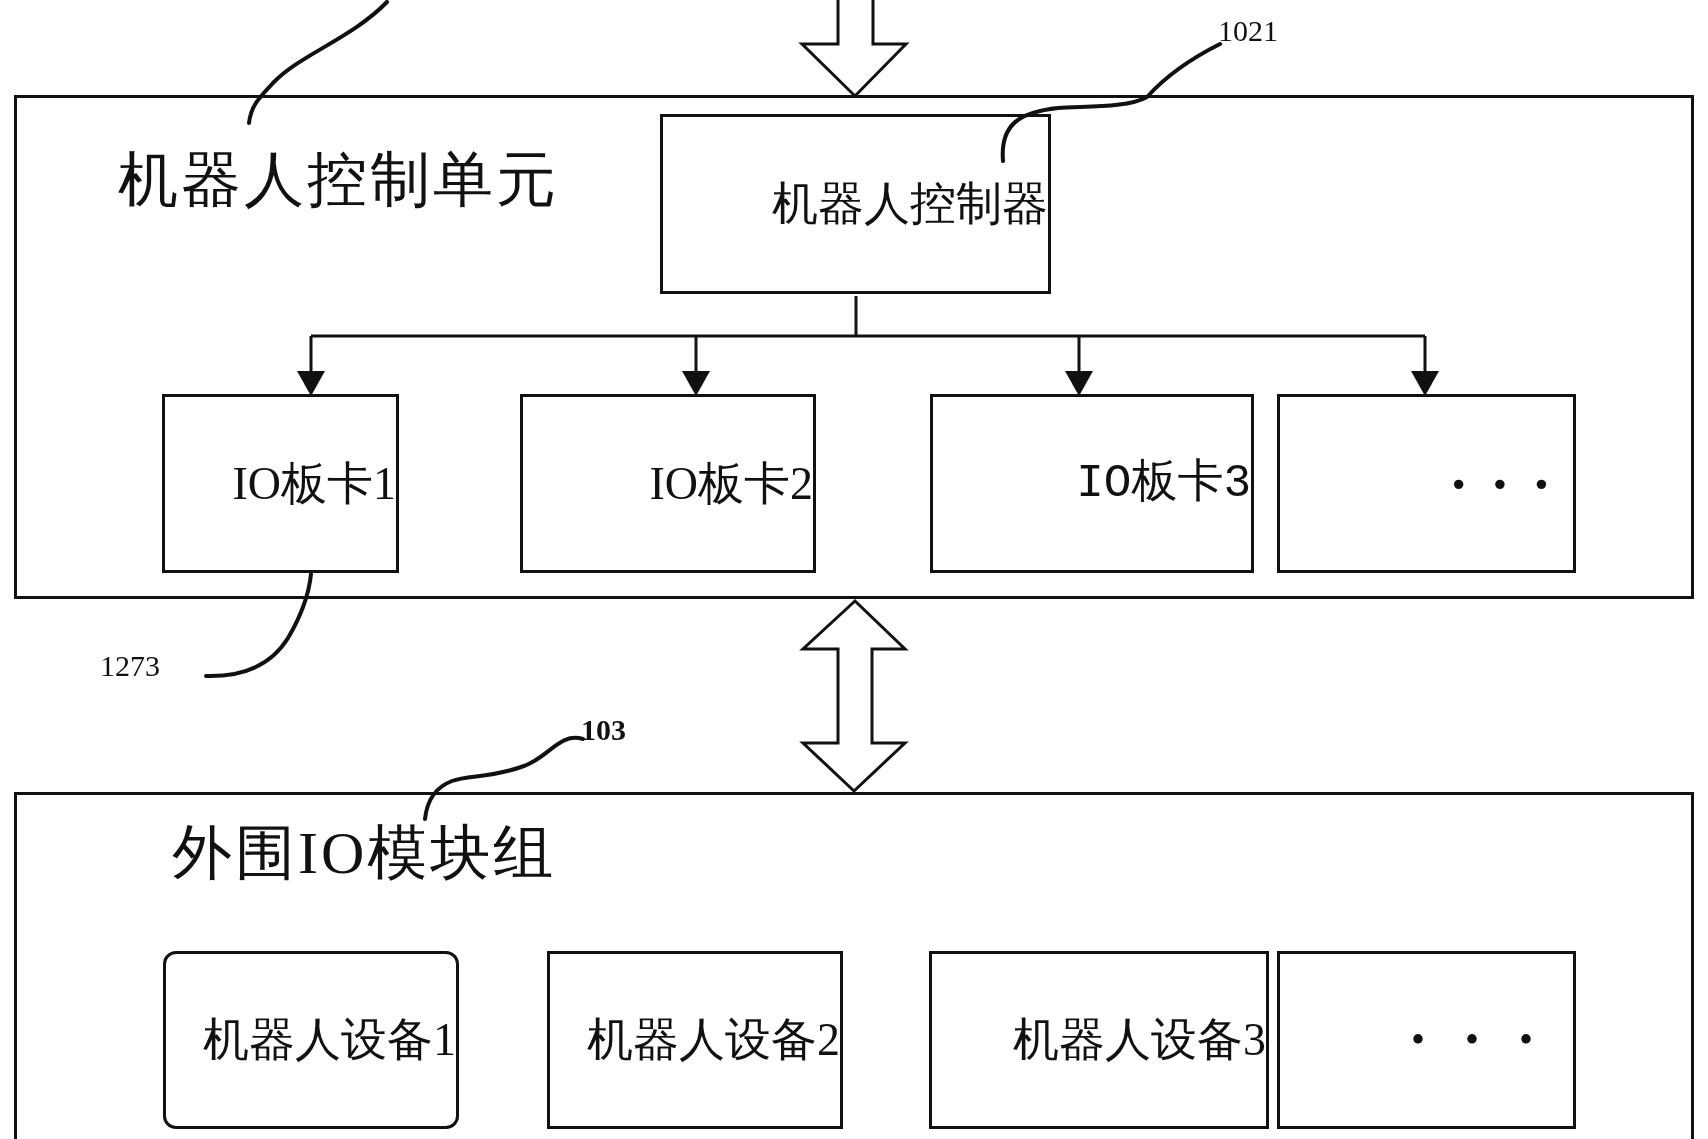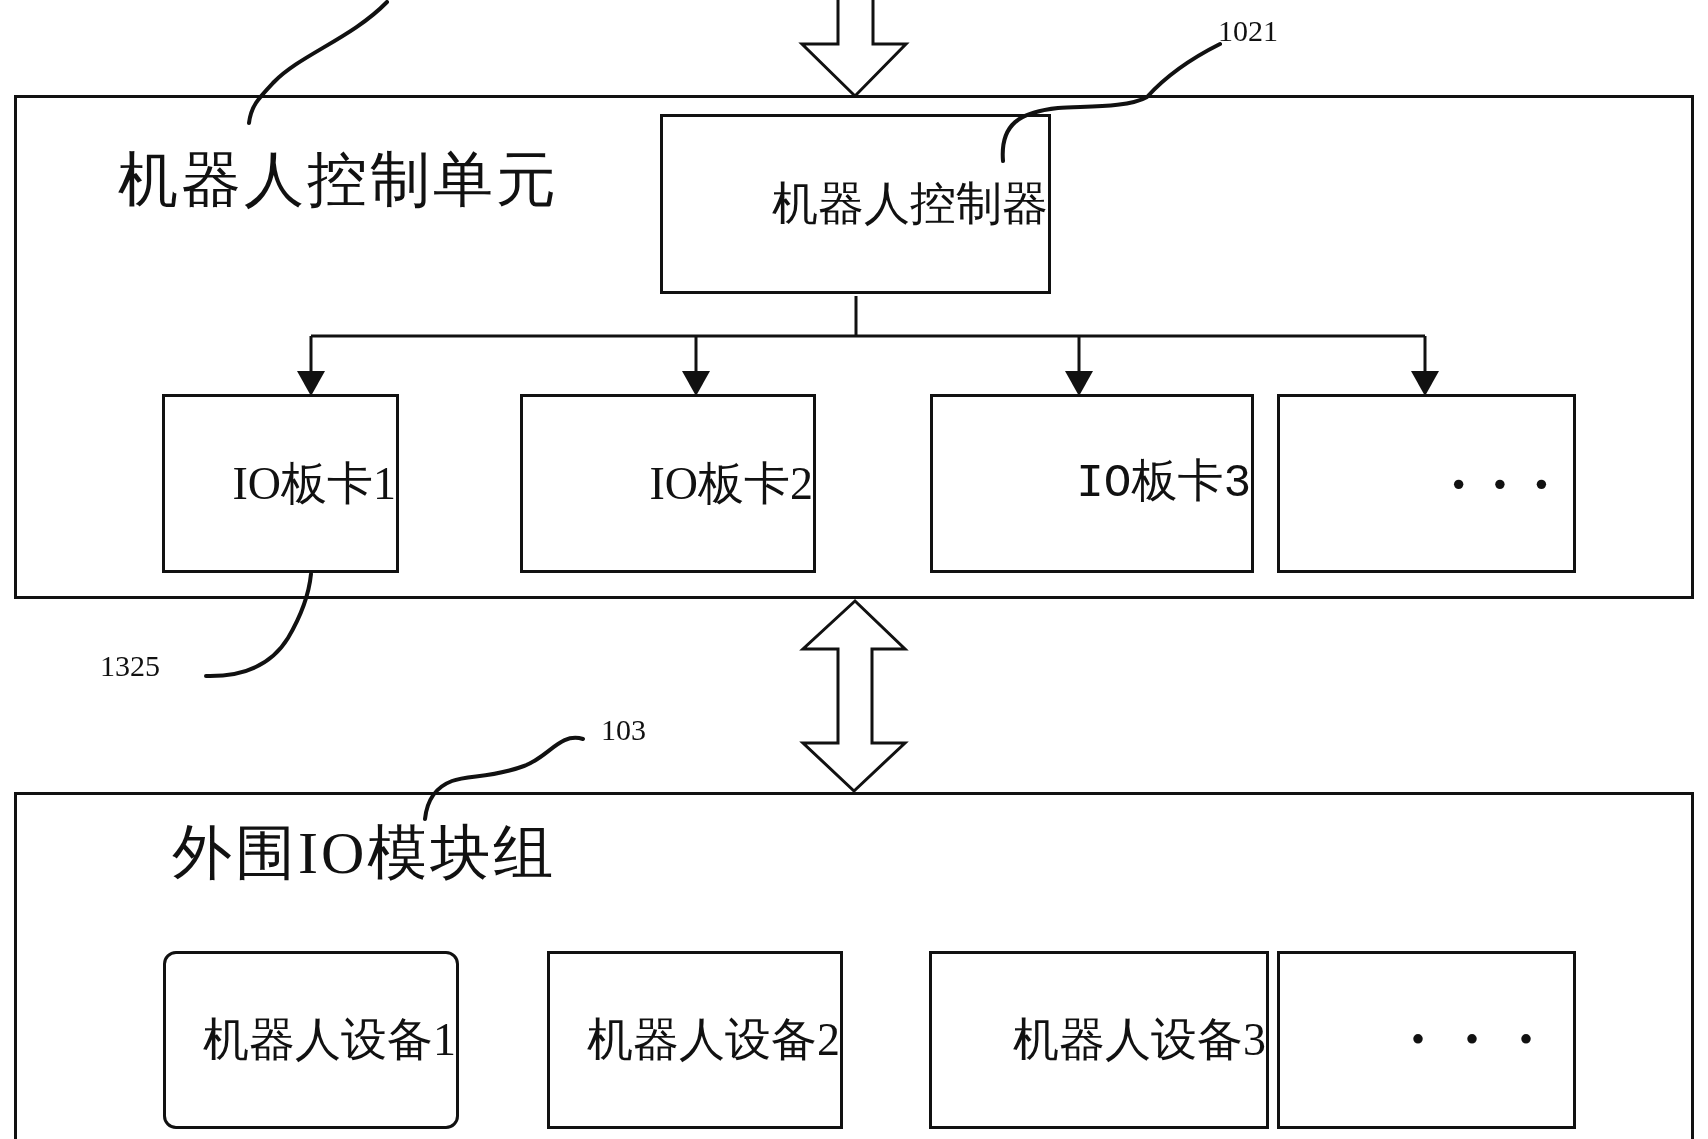--- a/index.html
+++ b/index.html
@@ -62,22 +62,22 @@
   <span>机器人设备2</span>
 </div>
 <div class="box" style="left:929px;top:951px;width:340px;height:178px;">
   <span>机器人设备3</span>
 </div>
 <div class="box" style="left:1277px;top:951px;width:299px;height:178px;">
   <span class="dots-bullet">•••</span>
 </div>
 
 <div class="ref-num" style="left:1218px;top:16px;">1021</div>
-<div class="ref-num" style="left:100px;top:651px;">1325</div>
-<div class="ref-num" style="left:601px;top:715px;">103</div>
+<div class="ref-num" style="left:100px;top:651px;">1273</div>
+<div class="ref-num" style="left:581px;top:715px;font-weight:bold;">103</div>
 
 <svg class="wires" width="1708" height="1139" viewBox="0 0 1708 1139">
   <g stroke="#111111" fill="none" stroke-width="3">
 
     <path d="M856,296 L856,336"></path>
 
     <path d="M311,336 L1425,336"></path>
 
     <path d="M311,336 L311,373"></path>
     <path d="M696,336 L696,373"></path>

